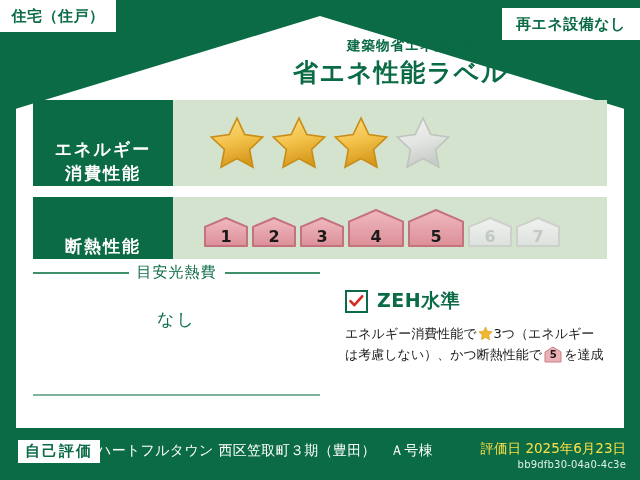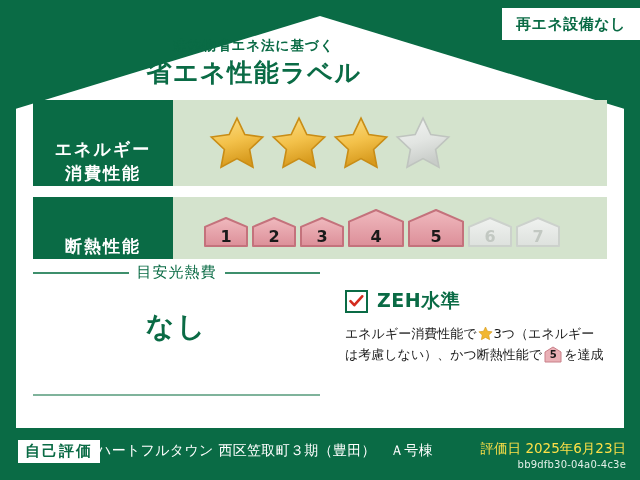--- a/index.html
+++ b/index.html
@@ -23,21 +23,21 @@
   
   .tag{
     position:absolute;background:#ffffff;color:#0a6b45;
     font-weight:bold;font-size:15px;letter-spacing:.5px;
     display:flex;align-items:center;justify-content:center;
   }
   #tag-left{left:0;top:0;width:116px;height:32px;}
   #tag-right{right:0;top:8px;width:138px;height:32px;}
 
   
-  .title-wrap{position:absolute;left:0;top:36px;width:508px;text-align:center;}
+  .title-wrap{position:absolute;left:0;top:36px;width:508px;text-align:right;}
   .title-sub{font-size:13.5px;font-weight:bold;color:#0a6b45;letter-spacing:1px;line-height:1.4;}
   .title-main{font-size:25px;font-weight:bold;color:#0a6b45;letter-spacing:1.5px;line-height:1.25;margin-top:2px;}
 
   
   .panel{
     position:absolute;left:33px;width:574px;background:#d4e3cd;
     display:flex;align-items:stretch;
   }
   #panel-energy{top:100px;height:86px;}
   #panel-insul{top:197px;height:62px;}
@@ -67,21 +67,21 @@
   
   .lower-left{position:absolute;left:33px;top:263px;width:287px;}
   .cost-head{
     display:flex;align-items:center;gap:8px;
     font-size:15px;font-weight:normal;color:#0a6b45;letter-spacing:1px;
     justify-content:center;
   }
   .cost-head .rule{flex:1;height:2px;background:#3e8f6c;}
   .cost-value{
     margin-top:26px;text-align:center;
-    font-size:28px;font-weight:bold;color:#0a6b45;letter-spacing:2px;
+    font-size:17px;font-weight:normal;color:#0a6b45;letter-spacing:2px;
   }
   .bottom-rule{position:absolute;left:33px;top:394px;width:287px;height:2px;background:#7fb39b;}
 
   .lower-right{position:absolute;left:345px;top:288px;width:262px;}
   .zeh-head{display:flex;align-items:center;gap:9px;}
   .checkbox{
     width:19px;height:19px;flex:0 0 19px;border:2px solid #0a6b45;background:#fff;
     display:flex;align-items:center;justify-content:center;
   }
   .zeh-title{font-size:19px;font-weight:bold;color:#0a6b45;letter-spacing:.5px;}
@@ -111,20 +111,23 @@
     position:absolute;right:14px;top:27px;font-size:10px;color:#e2efe8;text-align:right;letter-spacing:.2px;
   }
 </style>
 </head>
 <body>
 
 <div id="label">
 
   <div class="card"></div>
 
+  <div class="tag" id="tag-left">
+    <span>住宅（住戸）</span>
+  </div>
   <div class="tag" id="tag-right">
     <span>再エネ設備なし</span>
   </div>
 
   <div class="title-wrap">
     <div class="title-sub">建築物省エネ法に基づく</div>
     <div class="title-main">省エネ性能ラベル</div>
   </div>
 
   <div class="panel" id="panel-energy">

